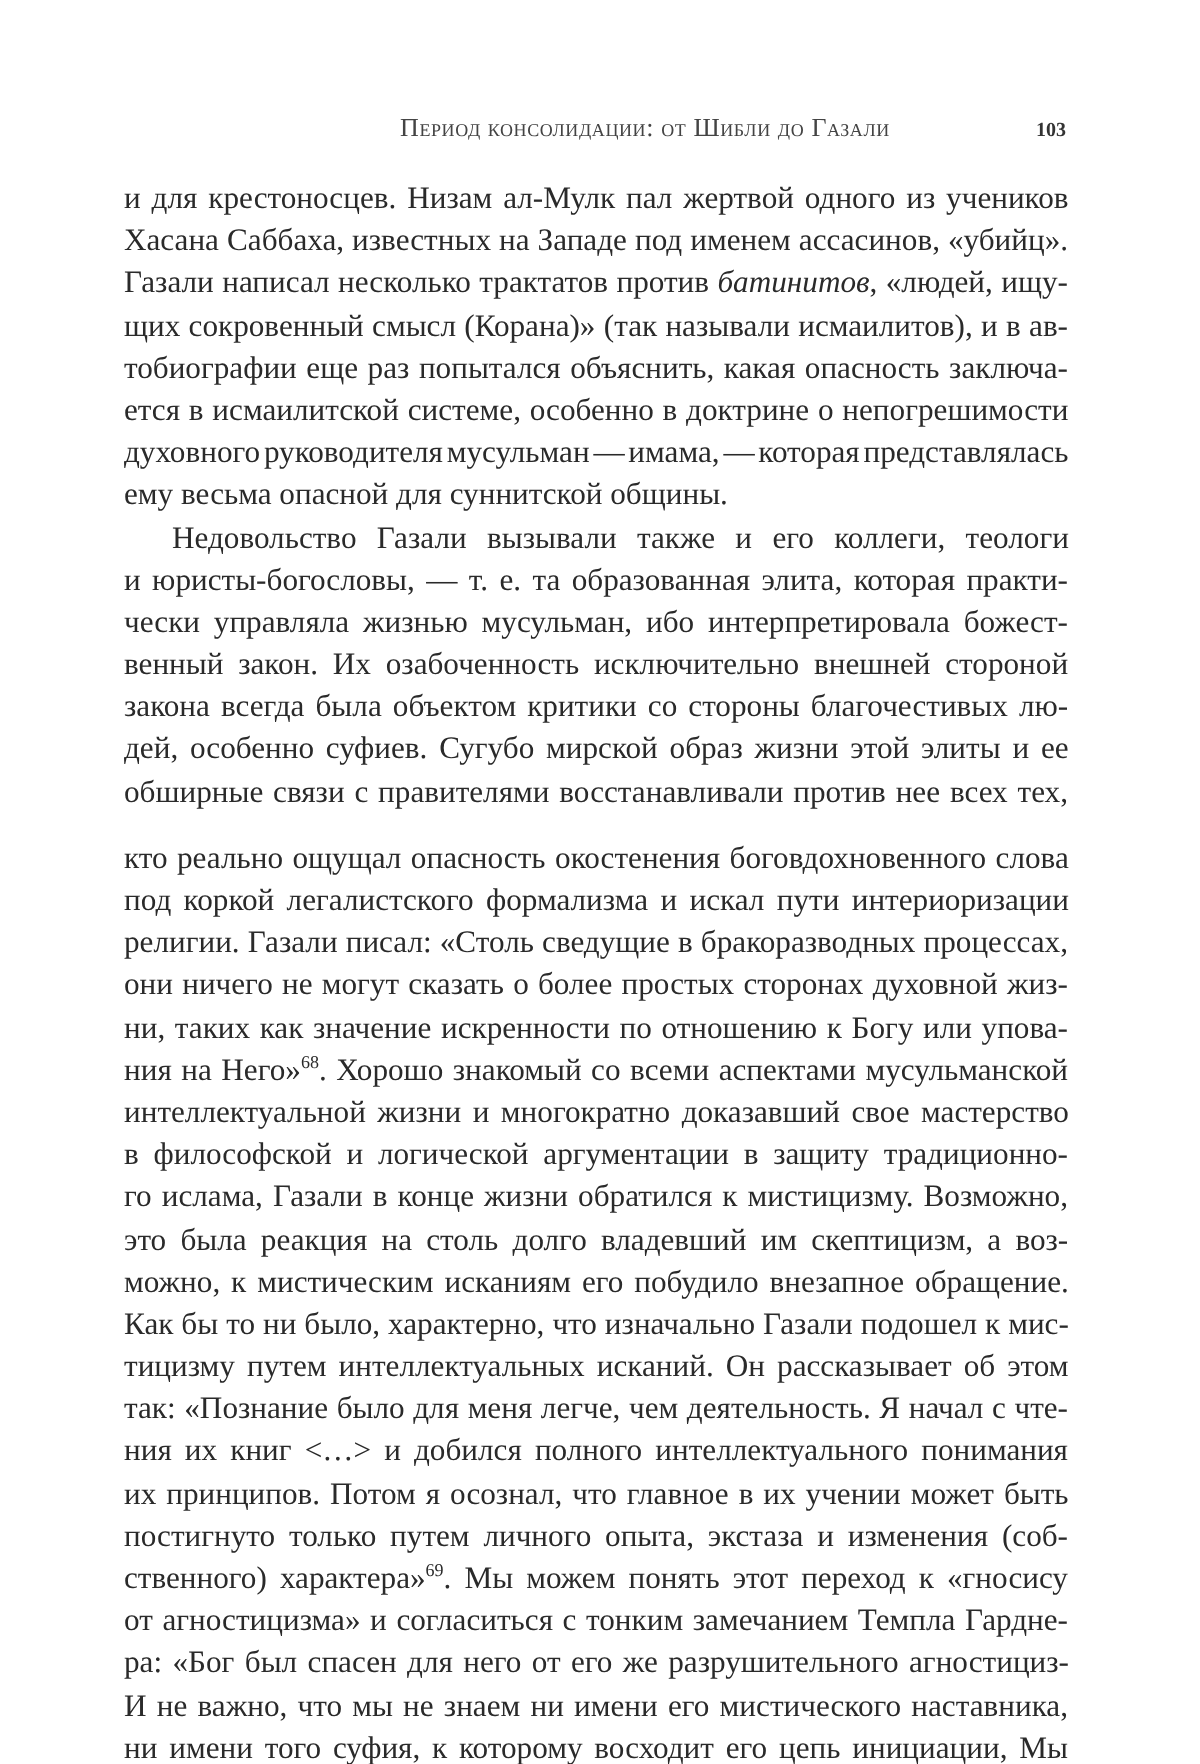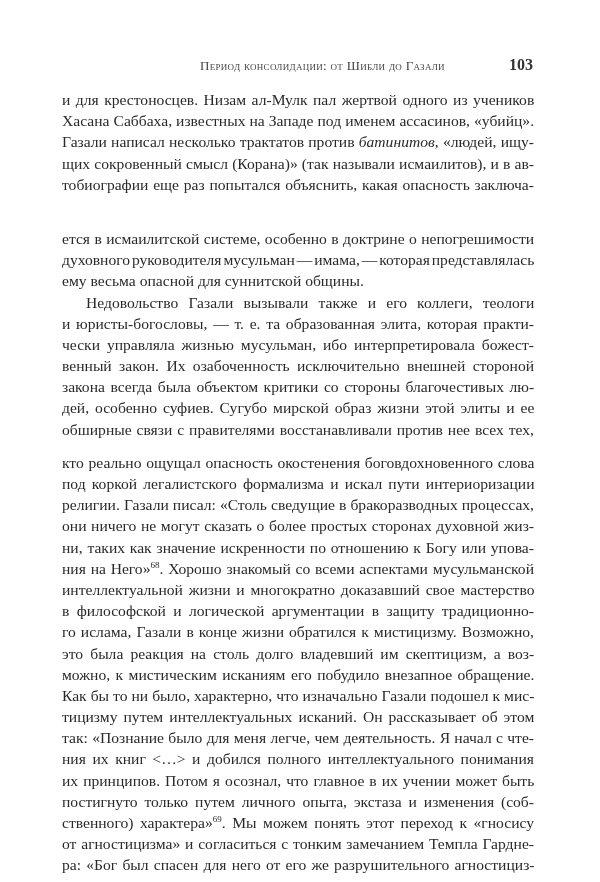--- a/index.html
+++ b/index.html
@@ -8,21 +8,21 @@
       position: relative;
       font-family: "Liberation Serif", "DejaVu Serif", serif;
       color: #2a2a2a;
     }
     .running-head {
       position: absolute; top: 56px; left: 200px; width: 333px;
       display: flex; justify-content: space-between; align-items: baseline;
       font-size: 13px; color: #444;
     }
     .running-head .title { font-variant: small-caps; letter-spacing: 0.3px; }
-    .running-head .num { font-size: 16px; font-weight: bold; color: #333; }
+    .running-head .num { font-size: 10px; font-weight: bold; color: #333; }
     .text {
       position: absolute; top: 89px; left: 62px; width: 472px;
       font-size: 15.6px; line-height: 21.2px;
     }
     .line {
       display: block; text-align: justify; text-align-last: justify;
       white-space: nowrap; height: 21.2px; overflow: visible;
     }
     .line.last { text-align-last: left; }
     .line.indent { padding-left: 24px; }
@@ -36,21 +36,21 @@
   <span class="title">Период консолидации: от Шибли до Газали</span>
   <span class="num">103</span>
 </div>
 
 <div class="text" id="body-text">
     <div class="line" style="white-space: nowrap; display: block; text-align: left; word-spacing: 1.55556px;">и для крестоносцев. Низам ал-Мулк пал жертвой одного из учеников</div>
     <div class="line" style="white-space: nowrap; display: block; text-align: left; word-spacing: 0.125px;">Хасана Саббаха, известных на Западе под именем ассасинов, «убийц».</div>
     <div class="line" style="white-space: nowrap; display: block; text-align: left; word-spacing: 0.285714px;">Газали написал несколько трактатов против <i>батинитов</i>, «людей, ищу-</div>
     <div class="line" style="white-space: nowrap; display: block; text-align: left; word-spacing: 0.222222px;">щих сокровенный смысл (Корана)» (так называли исмаилитов), и в ав-</div>
     <div class="line" style="white-space: nowrap; display: block; text-align: left; word-spacing: 0.857143px;">тобиографии еще раз попытался объяснить, какая опасность заключа-</div>
-    <div class="line" style="white-space: nowrap; display: block; text-align: left; word-spacing: 0.5px; margin-top: 33px;">ется в исмаилитской системе, особенно в доктрине о непогрешимости</div>
+    <div class="line" style="white-space: nowrap; display: block; text-align: left; word-spacing: 0.5px;">ется в исмаилитской системе, особенно в доктрине о непогрешимости</div>
     <div class="line" style="white-space: nowrap; display: block; text-align: left; word-spacing: -2px;">духовного руководителя мусульман — имама, — которая представлялась</div>
     <div class="line last">ему весьма опасной для суннитской общины.</div>
     <div class="line indent" style="white-space: nowrap; display: block; text-align: left; word-spacing: 6.28571px;">Недовольство Газали вызывали также и его коллеги, теологи</div>
     <div class="line" style="white-space: nowrap; display: block; text-align: left; word-spacing: 1.77778px;">и юристы-богословы, — т. е. та образованная элита, которая практи-</div>
     <div class="line" style="white-space: nowrap; display: block; text-align: left; word-spacing: 3px;">чески управляла жизнью мусульман, ибо интерпретировала божест-</div>
     <div class="line" style="white-space: nowrap; display: block; text-align: left; word-spacing: 3.5px;">венный закон. Их озабоченность исключительно внешней стороной</div>
     <div class="line" style="white-space: nowrap; display: block; text-align: left; word-spacing: 1.625px;">закона всегда была объектом критики со стороны благочестивых лю-</div>
     <div class="line" style="white-space: nowrap; display: block; text-align: left; word-spacing: 2px;">дей, особенно суфиев. Сугубо мирской образ жизни этой элиты и ее</div>
     <div class="line" style="white-space: nowrap; display: block; text-align: left; word-spacing: 1px;">обширные связи с правителями восстанавливали против нее всех тех,</div>
     <div class="line" style="white-space: nowrap; display: block; text-align: left; word-spacing: 0.833333px; margin-top: 12px;">кто реально ощущал опасность окостенения боговдохновенного слова</div>

